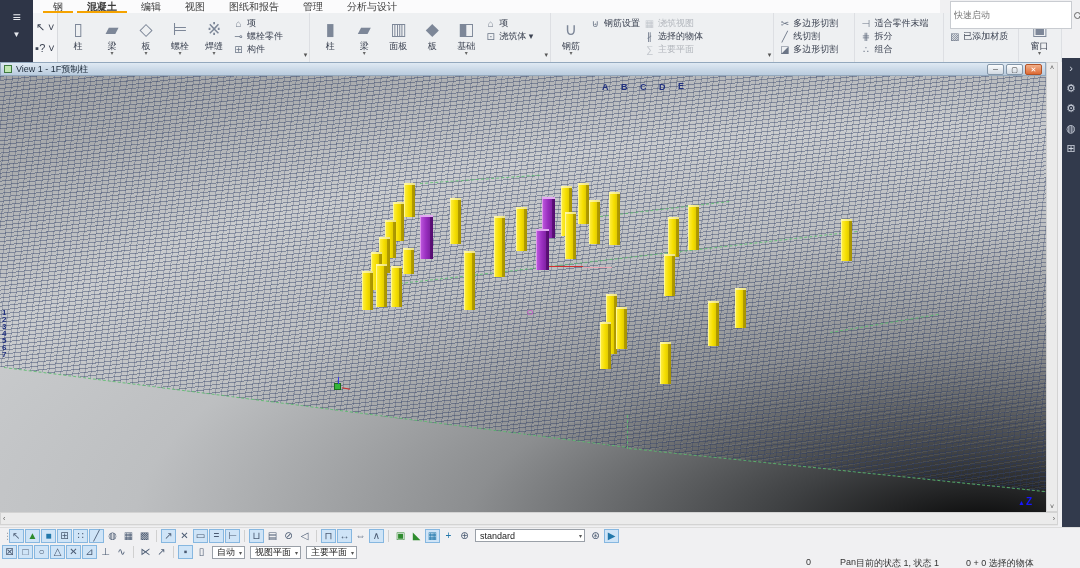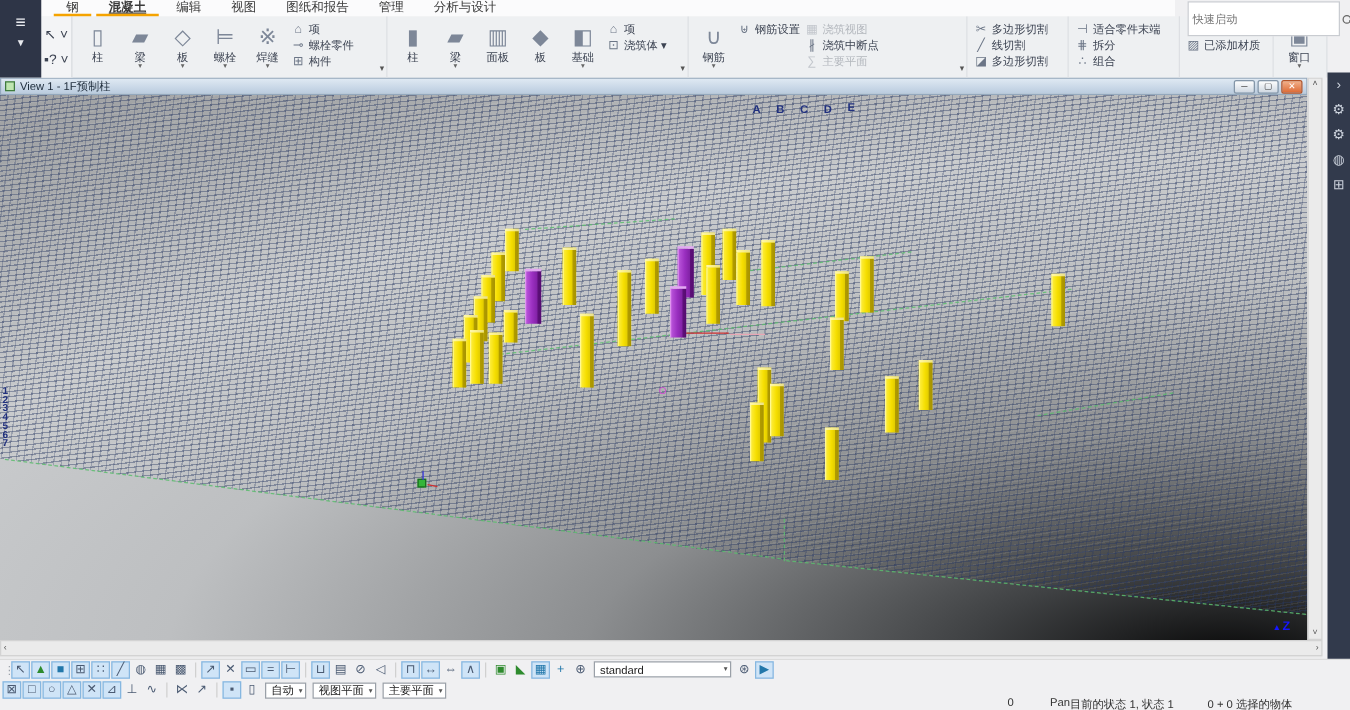--- a/index.html
+++ b/index.html
@@ -7,21 +7,21 @@
   body { font-family:"Liberation Sans","DejaVu Sans",sans-serif; background:#f0f0f2; position:relative; font-size:11px; color:#333; }
 
   
   .corner { position:absolute; left:0; top:0; width:33px; height:62px; background:#2e3547; z-index:30;
             display:flex; flex-direction:column; align-items:center; padding-top:12px; gap:8px; color:#e8eaef; }
   .corner .burger { font-size:14px; line-height:10px; cursor:pointer; }
   .corner .caret  { font-size:8px; cursor:pointer; }
 
   .menubar { position:absolute; left:33px; top:0; right:140px; height:13px; background:#fbfbfc; display:flex; align-items:center; padding-left:8px; z-index:20; }
   .menu-item { padding:0 12px; font-size:10px; color:#3a3a3a; height:13px; line-height:13px; position:relative; cursor:pointer; white-space:nowrap; }
-  .menu-item.active { font-weight:bold;text-decoration:underline; }
+  .menu-item.active { font-weight:bold; }
   .menu-item.accent::after { content:""; position:absolute; left:2px; right:2px; bottom:0; height:2px; background:#f5a300; }
 
   .qsearch { position:absolute; right:8px; top:1px; width:122px; height:28px; background:#fff; border:1px solid #c9ccd1; display:flex; align-items:center; z-index:20; }
   .qsearch input { border:0; outline:0; flex:1; font-size:9px; padding:0 3px; color:#555; font-family:inherit; background:transparent; }
   .mag { width:7px; height:7px; position:relative; margin-right:3px; flex:0 0 auto; }
   .mag::before { content:""; position:absolute; left:0; top:0; width:5px; height:5px; border:1px solid #666; border-radius:50%; }
   .mag::after  { content:""; position:absolute; left:5px; top:5px; width:3px; height:1px; background:#666; transform:rotate(45deg); }
 
   
   .ribbon { position:absolute; left:33px; top:13px; right:18px; height:49px; background:#eef0f2; display:flex; align-items:stretch; z-index:15; }
@@ -212,21 +212,21 @@
           <span>钢筋设置</span>
         </div>
       </div>
       <div class="rib-stackcol">
         <div class="rib-small disabled">
           <span class="sico">▦</span>
           <span>浇筑视图</span>
         </div>
         <div class="rib-small">
           <span class="sico">∦</span>
-          <span>浇筑中断点</span>
+          <span>选择的物体</span>
         </div>
         <div class="rib-small disabled">
           <span class="sico">∑</span>
           <span>主要平面</span>
         </div>
       </div>
       <div class="rib-overflow">▾</div>
     </div>
     <div class="rib-group" style="width: 84px;">
       <div class="rib-stackcol">

